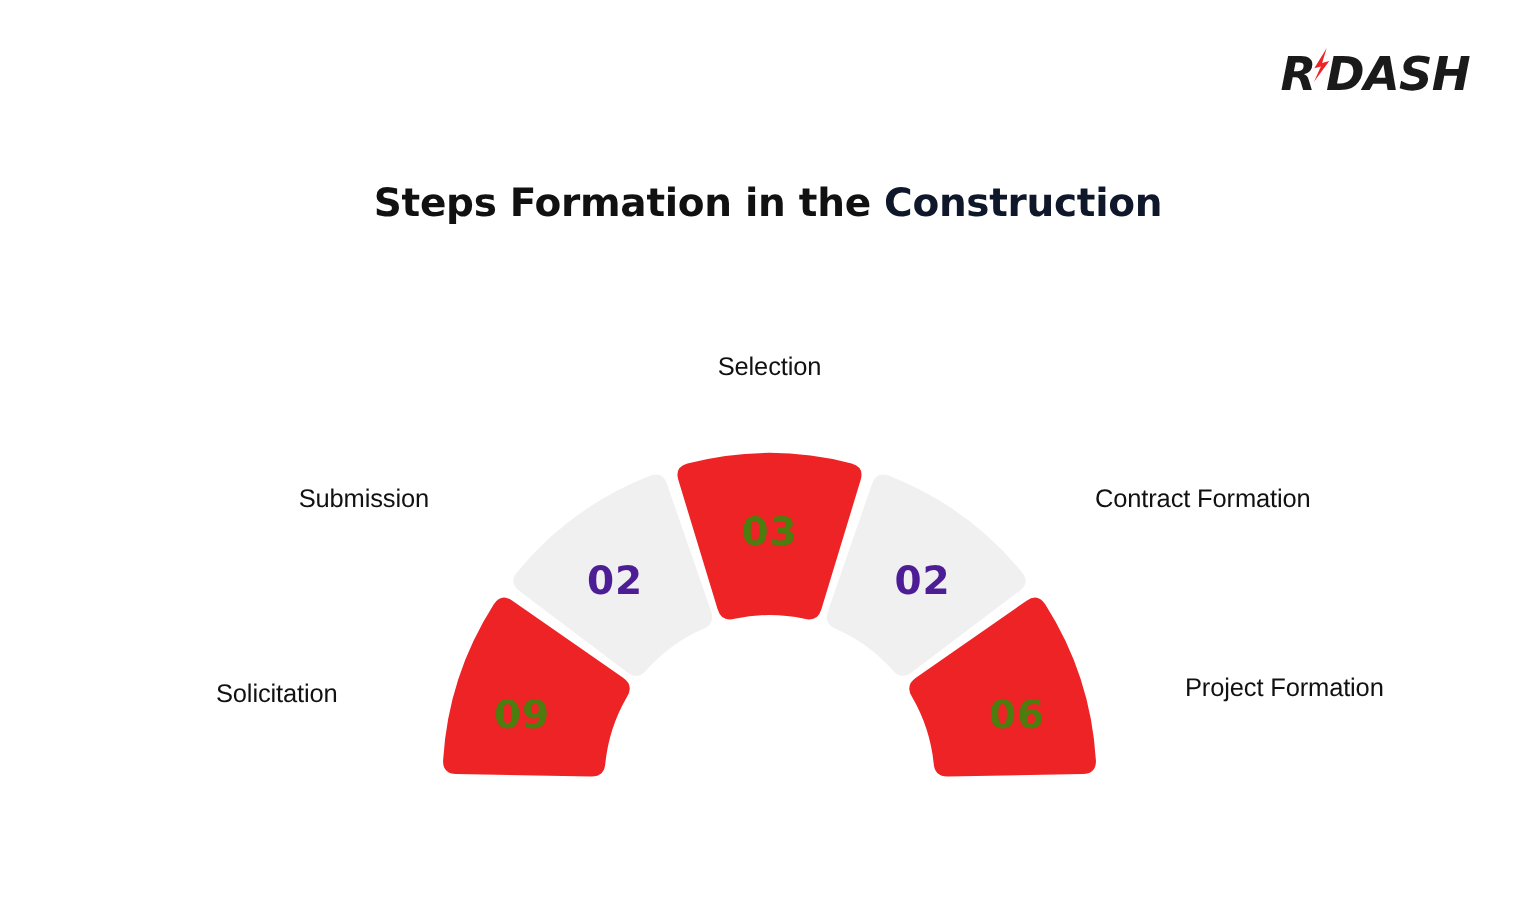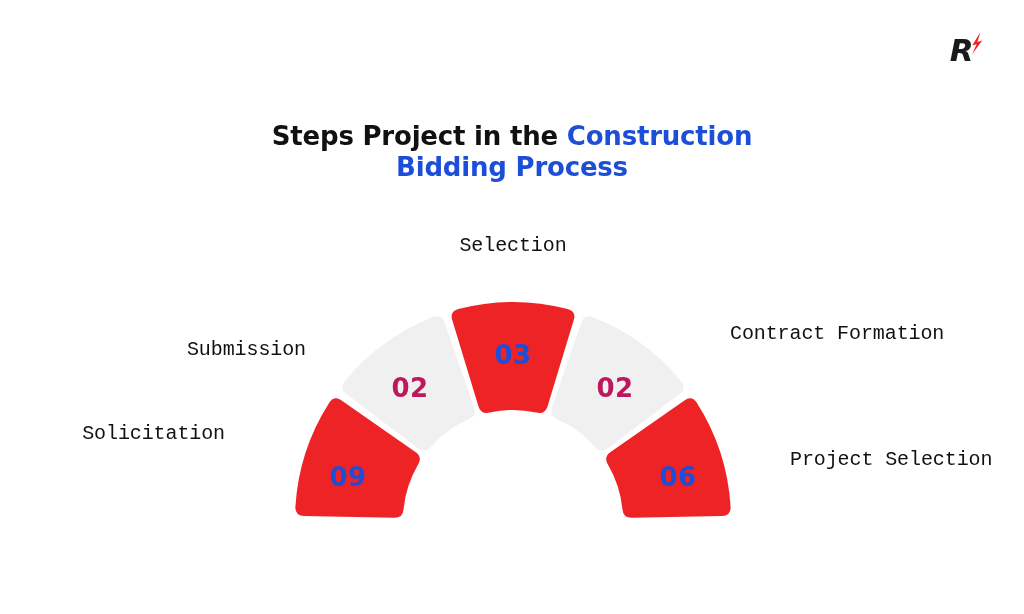--- a/index.html
+++ b/index.html
@@ -55,21 +55,21 @@
     left: 0;
     width: 1024px;
     text-align: center;
     font-family: "DejaVu Sans", sans-serif;
     font-size: 26px;
     font-weight: 700;
     line-height: 1.18;
     letter-spacing: -0.2px;
     color: #111111;
   }
-  #page-title .accent { color: #1d4ed8; }
+  #page-title .accent { color: #0f172a; }
   #page-title .line2 { display: block; }
 
   
   #arc-diagram {
     position: absolute;
     left: 0;
     top: 0;
     width: 1024px;
     height: 614px;
   }
@@ -82,70 +82,70 @@
   .seg-number {
     position: absolute;
     font-family: "DejaVu Sans", sans-serif;
     font-weight: 700;
     font-size: 26px;
     letter-spacing: 0.5px;
     transform: translate(-50%, -50%);
     white-space: nowrap;
     pointer-events: none;
   }
-  .seg-number.on-red { color: #1d4ed8; }
-  .seg-number.on-grey { color: #be185d; }
+  .seg-number.on-red { color: #4d7c0f; }
+  .seg-number.on-grey { color: #4c1d95; }
 
   .step-label {
     position: absolute;
-    font-family: Liberation Mono, monospace;
-    font-size: 20px;
+    font-family: Liberation Sans, sans-serif;
+    font-size: 17px;
     font-weight: 500;
     color: #111111;
     white-space: nowrap;
     letter-spacing: -0.1px;
   }
   .step-label.align-right { transform: translate(-100%, -50%); }
   .step-label.align-left  { transform: translate(0, -50%); }
   .step-label.align-center{ transform: translate(-50%, -50%); }
 </style>
 </head>
 <body>
 
 <div id="brand-logo">
   <span class="logo-text">R</span>
   <span class="logo-bolt">
     <svg width="16" height="34" viewBox="0 0 16 34" aria-hidden="true">
       <path d="M11.5 0 L3.2 13.5 L7.6 12.3 L3.0 22.5 L13.2 8.6 L8.4 10.0 Z" fill="#ee2326"></path>
     </svg>
   </span>
+  <span class="logo-text">DASH</span>
 </div>
 
 <h1 id="page-title">
-  <span>Steps Project in the </span><span class="accent">Construction</span>
-  <span class="line2 accent">Bidding Process</span>
+  <span>Steps Formation in the </span><span class="accent">Construction</span>
 </h1>
 
 <div id="arc-diagram">
   <svg id="arc-svg" width="1024" height="614" viewBox="0 0 1024 614">
     <g id="arc-segments">
         <path d="M 304.04 515.99 Q 295.04 515.81 295.40 506.82 A 218 218 0 0 1 329.21 402.76 Q 334.21 395.27 341.59 400.42 L 415.40 451.91 Q 422.78 457.06 417.94 464.65 A 110 110 0 0 0 403.56 508.91 Q 403.02 517.89 394.02 517.72 Z" fill="#ee2326"></path>
         <path d="M 346.30 393.93 Q 339.13 388.50 344.70 381.44 A 218 218 0 0 1 433.23 317.12 Q 441.67 314.00 444.61 322.51 L 474.06 407.55 Q 477.01 416.06 468.63 419.35 A 110 110 0 0 0 430.98 446.70 Q 425.27 453.65 418.09 448.22 Z" fill="#f0f0f0"></path>
         <path d="M 452.24 320.03 Q 449.63 311.41 458.29 308.98 A 218 218 0 0 1 567.71 308.98 Q 576.37 311.41 573.76 320.03 L 547.59 406.14 Q 544.98 414.75 536.27 412.49 A 110 110 0 0 0 489.73 412.49 Q 481.02 414.75 478.41 406.14 Z" fill="#ee2326"></path>
         <path d="M 581.39 322.51 Q 584.33 314.00 592.77 317.12 A 218 218 0 0 1 681.30 381.44 Q 686.87 388.50 679.70 393.93 L 607.91 448.22 Q 600.73 453.65 595.02 446.70 A 110 110 0 0 0 557.37 419.35 Q 548.99 416.06 551.94 407.55 Z" fill="#f0f0f0"></path>
         <path d="M 684.41 400.42 Q 691.79 395.27 696.79 402.76 A 218 218 0 0 1 730.60 506.82 Q 730.96 515.81 721.96 515.99 L 631.98 517.72 Q 622.98 517.89 622.44 508.91 A 110 110 0 0 0 608.06 464.65 Q 603.22 457.06 610.60 451.91 Z" fill="#ee2326"></path>
       </g>
   </svg>
   <div id="seg-numbers">
       <div class="seg-number on-red" style="left: 348px; top: 477px;">09</div>
       <div class="seg-number on-grey" style="left: 410px; top: 388px;">02</div>
       <div class="seg-number on-red" style="left: 513px; top: 355px;">03</div>
       <div class="seg-number on-grey" style="left: 615px; top: 388px;">02</div>
       <div class="seg-number on-red" style="left: 678px; top: 477px;">06</div>
     </div>
   <div id="step-labels">
-      <div class="step-label align-right" style="left: 225px; top: 433px;">Solicitation</div>
-      <div class="step-label align-right" style="left: 306px; top: 333px; margin-top: 16px;">Submission</div>
+      <div class="step-label align-right" style="left: 225px; top: 463px;">Solicitation</div>
+      <div class="step-label align-right" style="left: 286px; top: 333px;">Submission</div>
       <div class="step-label align-center" style="left: 513px; top: 245px;">Selection</div>
       <div class="step-label align-left" style="left: 730px; top: 333px;">Contract Formation</div>
-      <div class="step-label align-left" style="left: 790px; top: 459px;">Project Selection</div>
+      <div class="step-label align-left" style="left: 790px; top: 459px;">Project Formation</div>
     </div>
 </div>
 
 </body></html>

